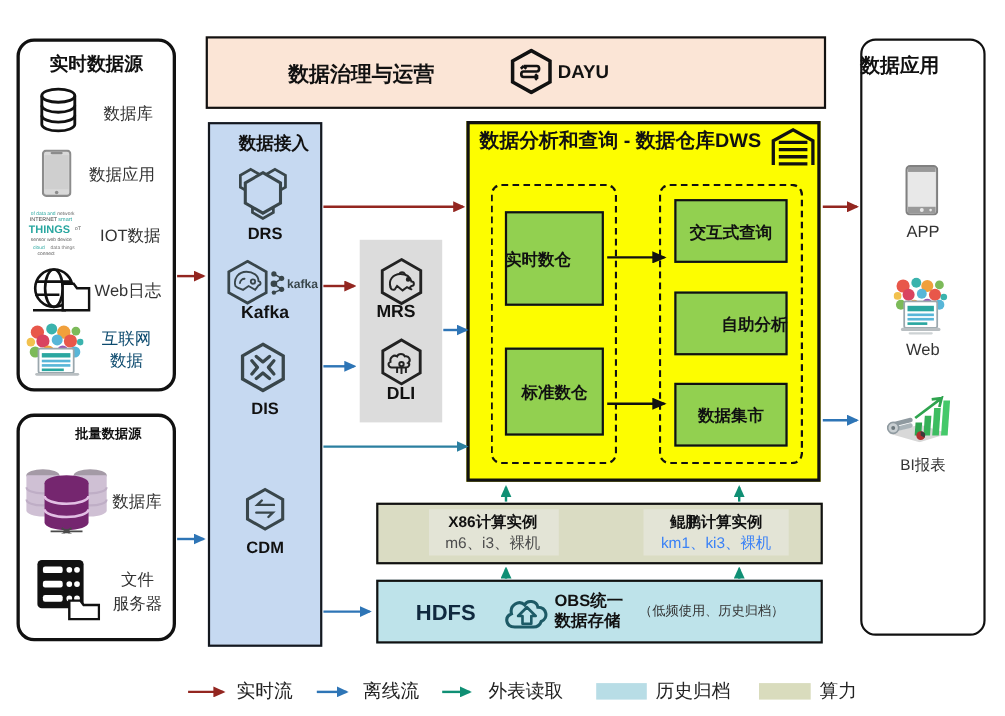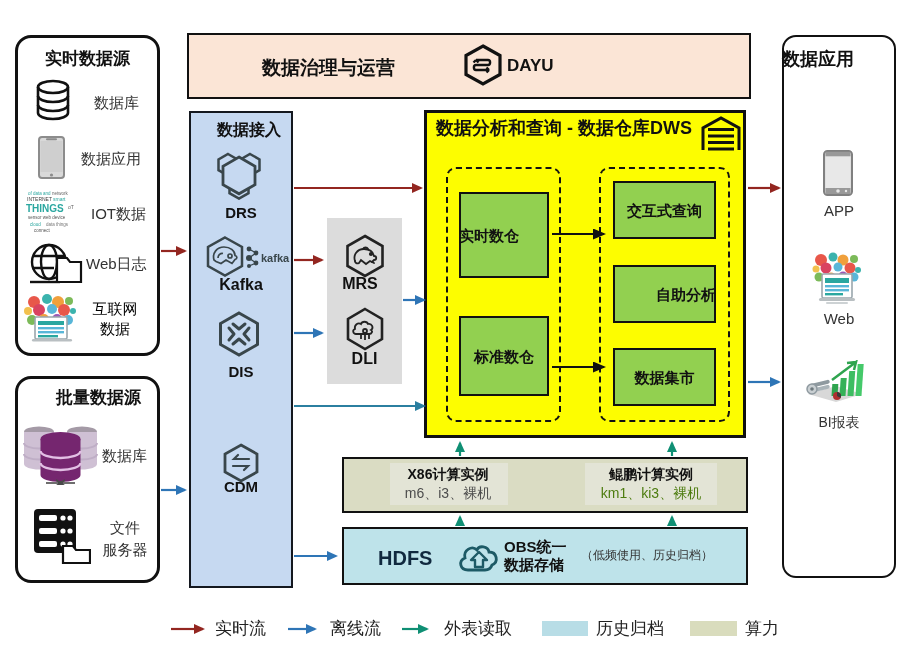--- a/index.html
+++ b/index.html
@@ -11,37 +11,37 @@
 </head>
 <body>
 
 <div class="box" style="left:15px;top:35px;width:145px;height:321px;border:3px solid #111;border-radius:16px;background:#fff;"></div>
 <div class="abs ttl" style="left:15px;top:47px;width:145px;text-align:center;font-size:17px;">实时数据源</div>
 
 <div class="abs" style="left:94px;top:94px;font-size:15px;color:#333;">数据库</div>
 <div class="abs" style="left:81px;top:150px;font-size:15px;color:#333;">数据应用</div>
 <div class="abs" style="left:91px;top:205px;font-size:15px;color:#333;">IOT数据</div>
 <div class="abs" style="left:86px;top:255px;font-size:15px;color:#333;">Web日志</div>
-<div class="abs" style="left:90px;top:299px;width:50px;text-align:center;font-size:15px;color:#000000;line-height:20px;">互联网<br>数据</div>
+<div class="abs" style="left:90px;top:299px;width:50px;text-align:center;font-size:15px;color:#0c4a6e;line-height:20px;">互联网<br>数据</div>
 
 <div class="box" style="left:15px;top:376px;width:145px;height:207px;border:3px solid #111;border-radius:16px;background:#fff;"></div>
-<div class="abs ttl" style="left:15px;top:386px;width:167px;text-align:center;font-size:17px;">批量数据源</div>
+<div class="abs ttl" style="left:15px;top:386px;width:167px;text-align:center;font-size:12px;">批量数据源</div>
 <div class="abs" style="left:102px;top:447px;font-size:15px;color:#333;">数据库</div>
 <div class="abs" style="left:102px;top:517px;width:46px;text-align:center;font-size:15px;color:#333;line-height:22px;">文件<br>服务器</div>
 
 <div class="box" style="left:187px;top:33px;width:564px;height:66px;border:2.5px solid #111;background:#fbe5d6;"></div>
 <div class="abs ttl" style="left:262px;top:55px;font-size:19px;">数据治理与运营</div>
 <div class="abs ttl" style="left:507px;top:56px;font-size:17px;">DAYU</div>
 
 <div class="box" style="left:189px;top:111px;width:104px;height:477px;border:2.5px solid #14181f;background:#c6d9f1;"></div>
 <div class="abs ttl" style="left:197px;top:120px;width:104px;text-align:center;font-size:16px;">数据接入</div>
 <div class="abs ttl" style="left:189px;top:204px;width:104px;text-align:center;font-size:15px;">DRS</div>
 <div class="abs ttl" style="left:189px;top:276px;width:104px;text-align:center;font-size:16px;">Kafka</div>
 <div class="abs ttl" style="left:189px;top:363px;width:104px;text-align:center;font-size:15px;">DIS</div>
-<div class="abs ttl" style="left:189px;top:478px;width:104px;text-align:center;font-size:15px;">CDM</div>
+<div class="abs ttl" style="left:189px;top:490px;width:104px;text-align:center;font-size:15px;">CDM</div>
 
 <div class="box" style="left:327px;top:218px;width:75px;height:166px;background:#dcdcdc;"></div>
 <div class="abs ttl" style="left:327px;top:275px;width:66px;text-align:center;font-size:16px;">MRS</div>
 <div class="abs ttl" style="left:327px;top:350px;width:75px;text-align:center;font-size:16px;">DLI</div>
 
 <div class="box" style="left:424px;top:110px;width:322px;height:328px;border:3px solid #111;background:#fdfd00;"></div>
 <div class="abs ttl" style="left:436px;top:116px;font-size:18px;">数据分析和查询 - 数据仓库DWS</div>
 <div class="box" style="left:446px;top:167px;width:115px;height:255px;border:2.5px dashed #111;border-radius:10px;"></div>
 <div class="box" style="left:599px;top:167px;width:131px;height:255px;border:2.5px dashed #111;border-radius:10px;"></div>
 
@@ -56,21 +56,21 @@
 <div class="abs ttl" style="left:613px;top:286px;width:103px;text-align:right;font-size:15px;">自助分析</div>
 <div class="box" style="left:613px;top:348px;width:103px;height:58px;border:2px solid #111;background:#92d050;"></div>
 <div class="abs ttl" style="left:613px;top:369px;width:103px;text-align:center;font-size:15px;">数据集市</div>
 
 <div class="box" style="left:342px;top:457px;width:406px;height:56px;border:2.5px solid #111;background:#dadcc3;"></div>
 <div class="box" style="left:390px;top:463px;width:118px;height:42px;background:#e3e4d6;"></div>
 <div class="box" style="left:585px;top:463px;width:132px;height:42px;background:#e3e4d6;"></div>
 <div class="abs ttl" style="left:342px;top:466px;width:212px;text-align:center;font-size:14px;">X86计算实例</div>
 <div class="abs" style="left:342px;top:485px;width:212px;text-align:center;font-size:14px;color:#4d4d4d;">m6、i3、裸机</div>
 <div class="abs ttl" style="left:545px;top:466px;width:212px;text-align:center;font-size:14px;">鲲鹏计算实例</div>
-<div class="abs" style="left:545px;top:485px;width:212px;text-align:center;font-size:14px;color:#4d7c0f;">km1、ki3、裸机</div>
+<div class="abs" style="left:545px;top:485px;width:212px;text-align:center;font-size:14px;color:#3b82f6;">km1、ki3、裸机</div>
 
 <div class="box" style="left:342px;top:527px;width:406px;height:58px;border:2.5px solid #111;background:#bee3ea;"></div>
 <div class="abs ttl" style="left:378px;top:547px;font-size:20px;color:#10293f;">HDFS</div>
 <div class="abs ttl" style="left:504px;top:538px;font-size:15px;line-height:18px;">OBS统一<br>数据存储</div>
 <div class="abs" style="left:581px;top:547px;font-size:12px;color:#333;text-align:right;">（低频使用、历史归档）</div>
 
 <div class="box" style="left:782px;top:35px;width:114px;height:543px;border:2.5px solid #111;border-radius:14px;background:#fff;"></div>
 <div class="abs ttl" style="left:782px;top:47px;width:114px;text-align:left;font-size:18px;">数据应用</div>
 <div class="abs" style="left:782px;top:202px;width:114px;text-align:center;font-size:15px;color:#333;">APP</div>
 <div class="abs" style="left:782px;top:310px;width:114px;text-align:center;font-size:15px;color:#333;">Web</div>

